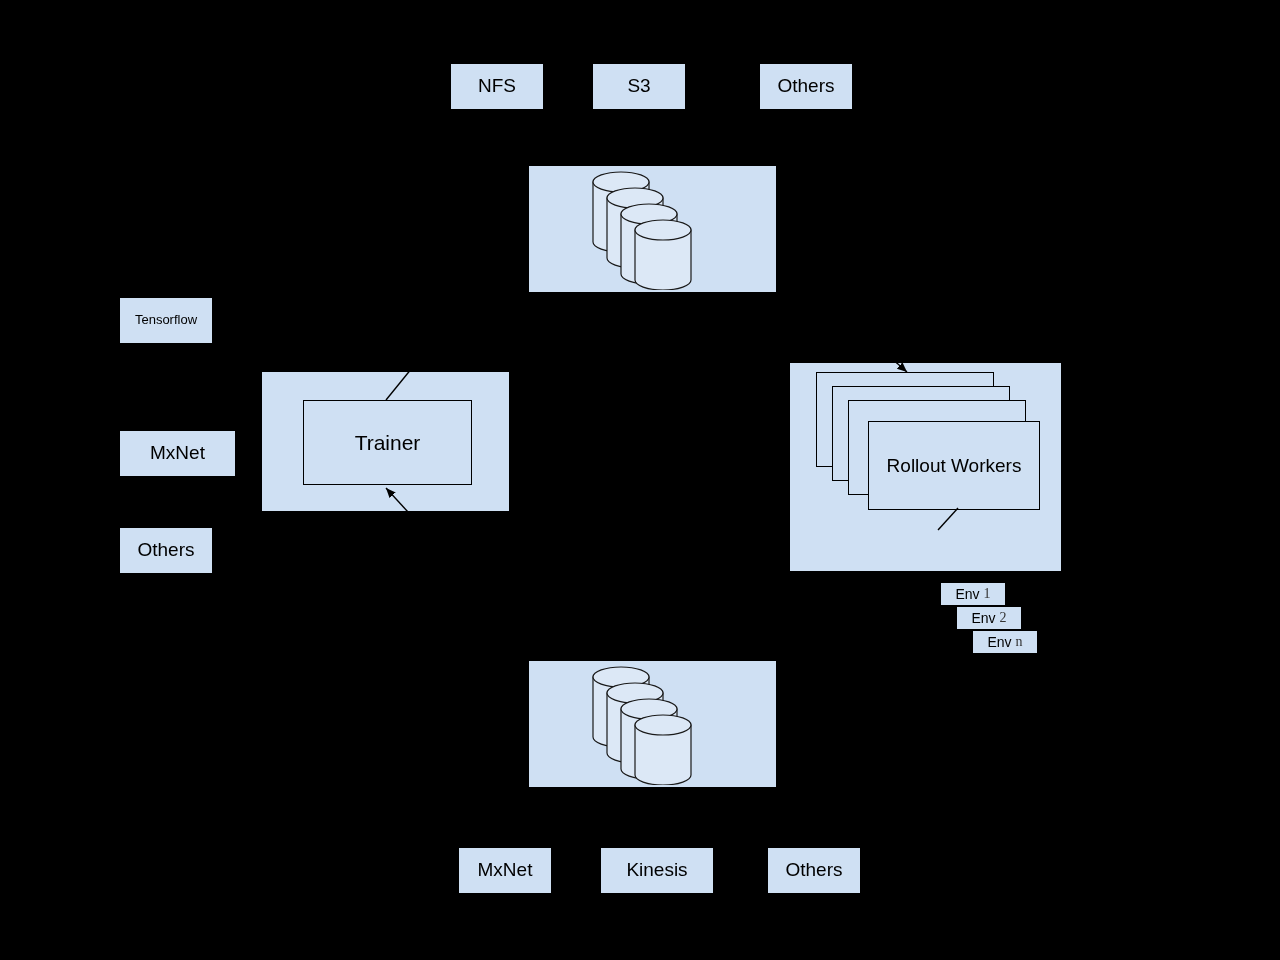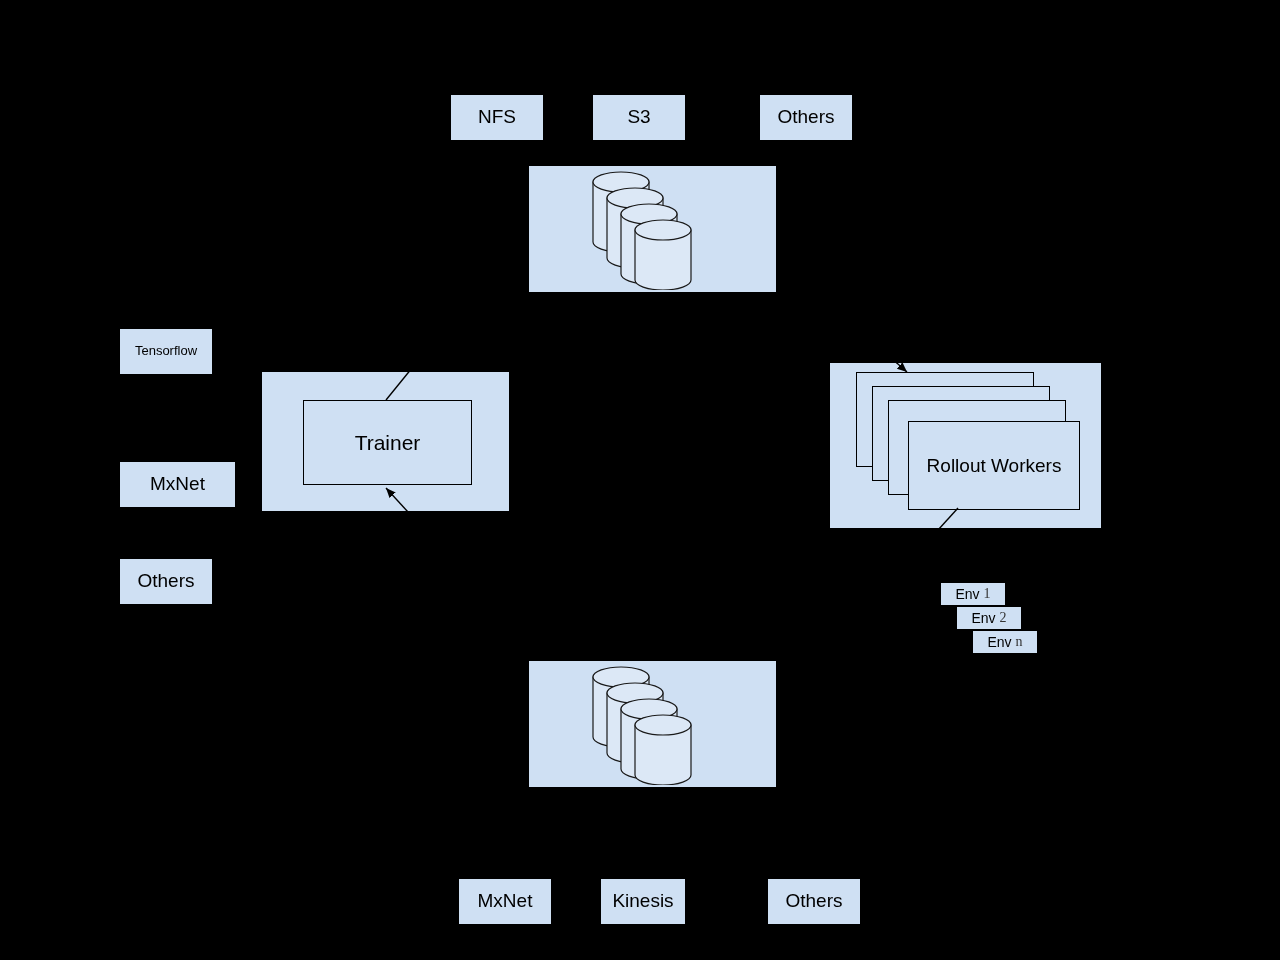--- a/index.html
+++ b/index.html
@@ -18,21 +18,20 @@
   .node {
     position: absolute;
     box-sizing: border-box;
     background: #cfe0f3;
     color: #000000;
     display: flex;
     align-items: center;
     justify-content: center;
     text-align: center;
     line-height: 1.1;
-    margin-top: 31px;
   }
   .label-box {
     font-size: 19px;
   }
   .label-box-small {
     font-size: 13px;
   }
   .panel {
     position: absolute;
     box-sizing: border-box;
@@ -130,21 +129,21 @@
   <div class="node label-box" style="left:120px; top:528px; width:92px; height:45px;">
     <span>Others</span>
   </div>
 
   <div class="panel" style="left:262px; top:372px; width:247px; height:139px;">
     <div class="inner-box" style="left:41px; top:28px; width:169px; height:85px;">
       <span>Trainer</span>
     </div>
   </div>
 
-  <div class="panel" style="left:790px; top:363px; width:271px; height:165px;margin-left:40px;">
+  <div class="panel" style="left:790px; top:363px; width:271px; height:208px;">
     <div class="stack-card" style="left:26px; top:9px; width:178px; height:95px;"></div>
     <div class="stack-card" style="left:42px; top:23px; width:178px; height:95px;"></div>
     <div class="stack-card" style="left:58px; top:37px; width:178px; height:95px;"></div>
     <div class="stack-card" style="left:78px; top:58px; width:172px; height:89px; display:flex; align-items:center; justify-content:center; font-size:19px; color:#000;">
       <span>Rollout Workers</span>
     </div>
   </div>
 
   <div class="env-box" style="left:941px; top:583px; width:64px; height:22px;">
     <span class="env-word">Env</span>
@@ -171,21 +170,21 @@
         <path d="M46,60 L46,110 A28,10 0 0,0 102,110 L102,60 Z"></path>
         <ellipse cx="74" cy="60" rx="28" ry="10"></ellipse>
       </g>
     </svg>
   </div>
 
   <div class="node label-box" style="left:459px; top:848px; width:92px; height:45px;">
     <span>MxNet</span>
   </div>
 
-  <div class="node label-box" style="left:601px; top:848px; width:84px; height:45px;">
+  <div class="node label-box" style="left:601px; top:848px; width:112px; height:45px;">
     <span>Kinesis</span>
   </div>
 
   <div class="node label-box" style="left:768px; top:848px; width:92px; height:45px;">
     <span>Others</span>
   </div>
 
   <svg class="overlay">
     <defs>
       <marker id="arrowhead" markerWidth="9" markerHeight="9" refX="7" refY="3" orient="auto" markerUnits="strokeWidth">

